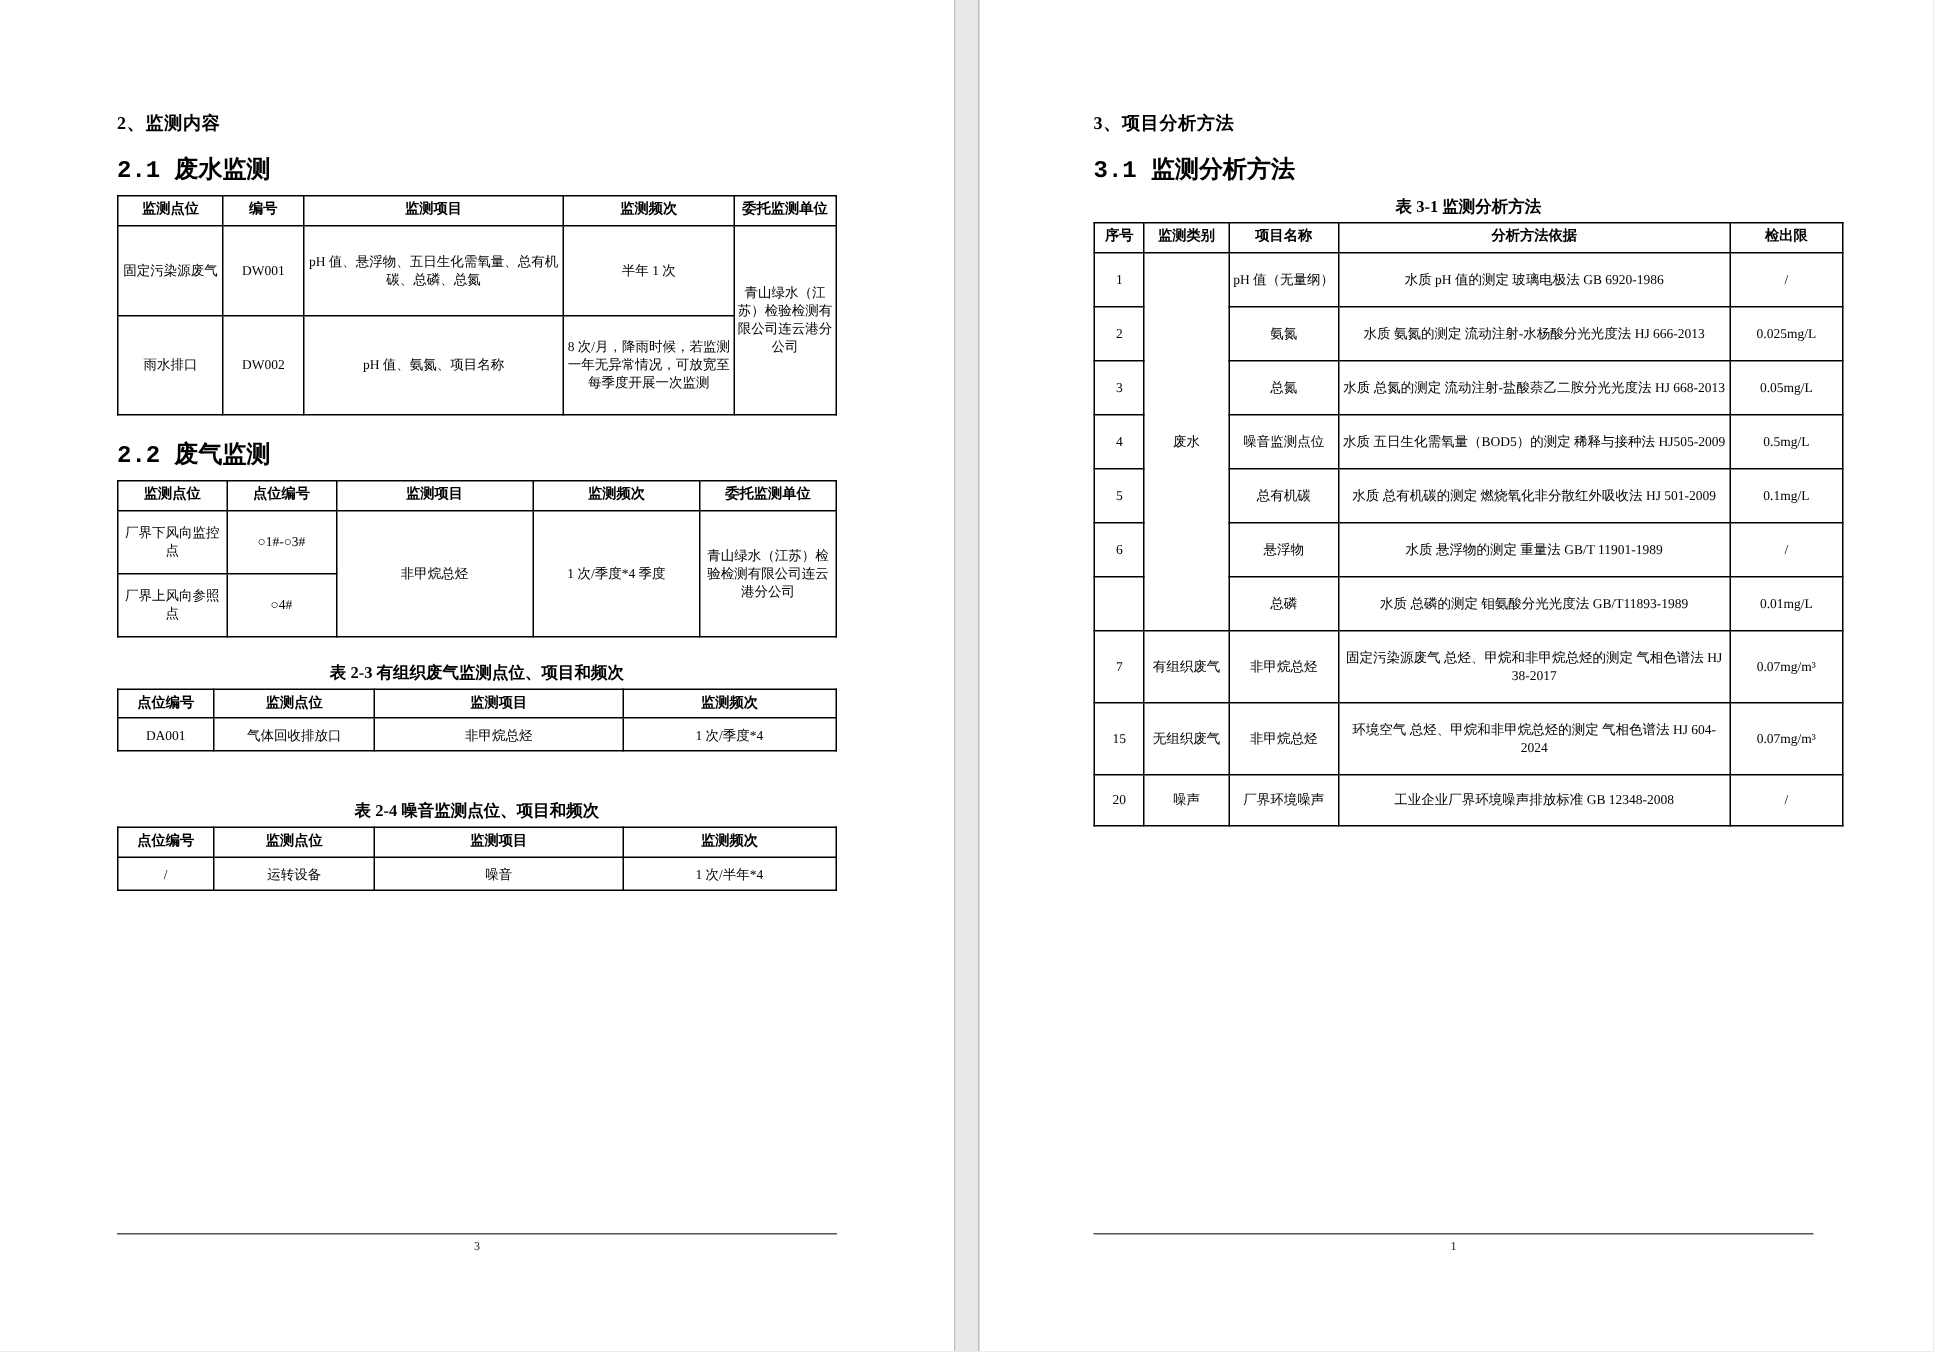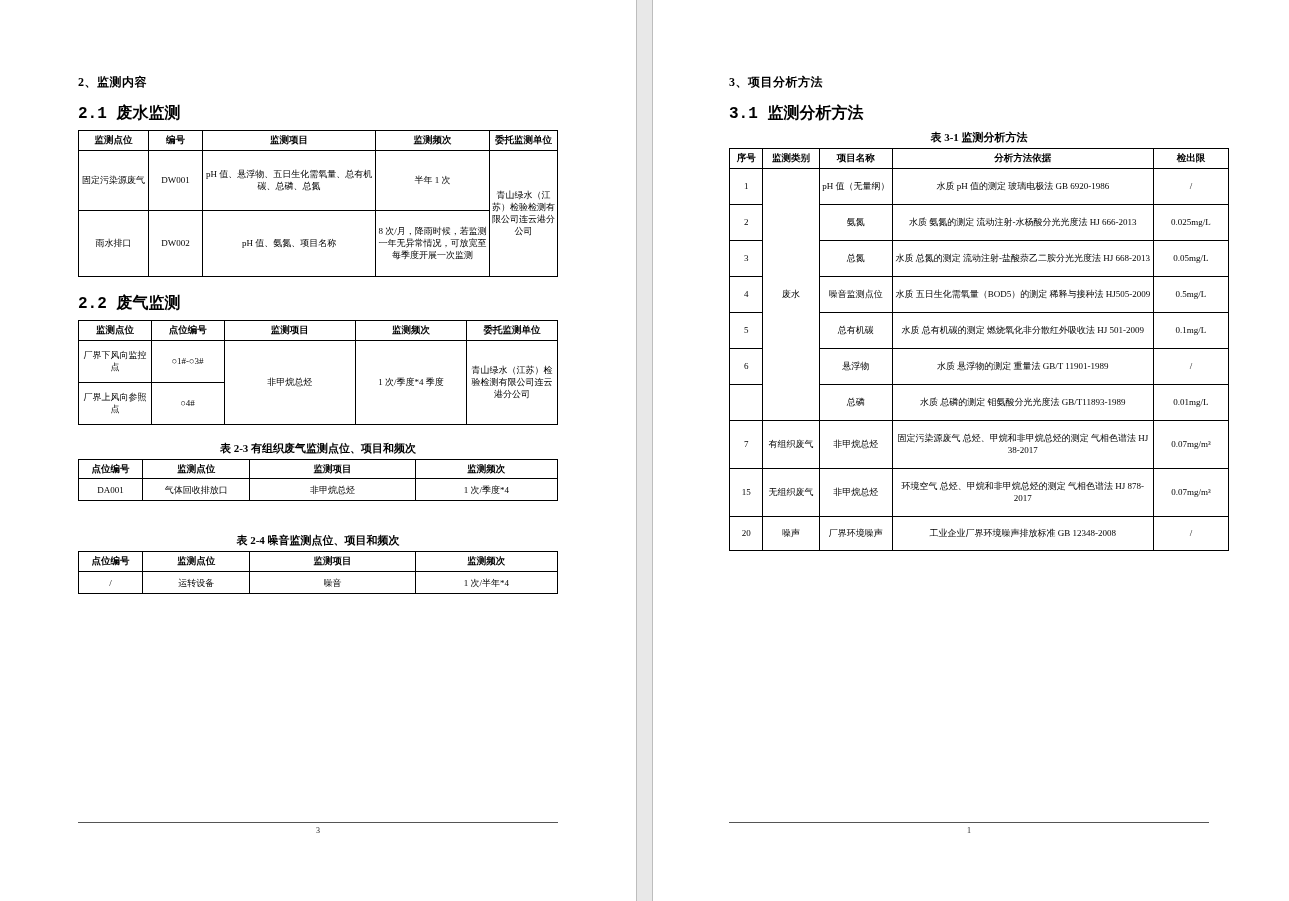--- a/index.html
+++ b/index.html
@@ -327,21 +327,21 @@
             <td>7</td>
             <td>有组织废气</td>
             <td>非甲烷总烃</td>
             <td>固定污染源废气 总烃、甲烷和非甲烷总烃的测定 气相色谱法 HJ 38-2017</td>
             <td>0.07mg/m³</td>
           </tr>
           <tr style="height:48px">
             <td>15</td>
             <td>无组织废气</td>
             <td>非甲烷总烃</td>
-            <td>环境空气 总烃、甲烷和非甲烷总烃的测定 气相色谱法 HJ 878-2017</td>
+            <td>环境空气 总烃、甲烷和非甲烷总烃的测定 气相色谱法 HJ 604-2024</td>
             <td>0.07mg/m³</td>
           </tr>
           <tr style="height:34px">
             <td>20</td>
             <td>噪声</td>
             <td>厂界环境噪声</td>
             <td>工业企业厂界环境噪声排放标准 GB 12348-2008</td>
             <td>/</td>
           </tr>
         </tbody>

